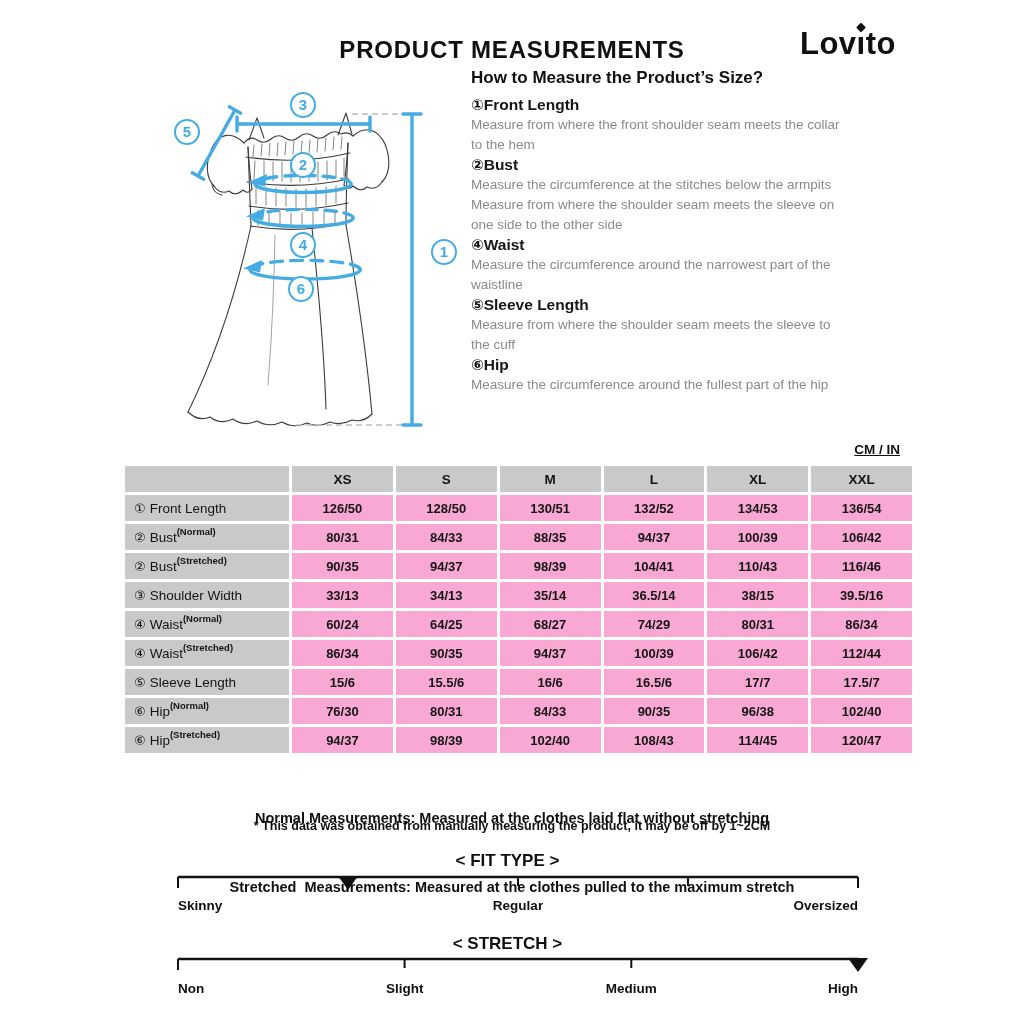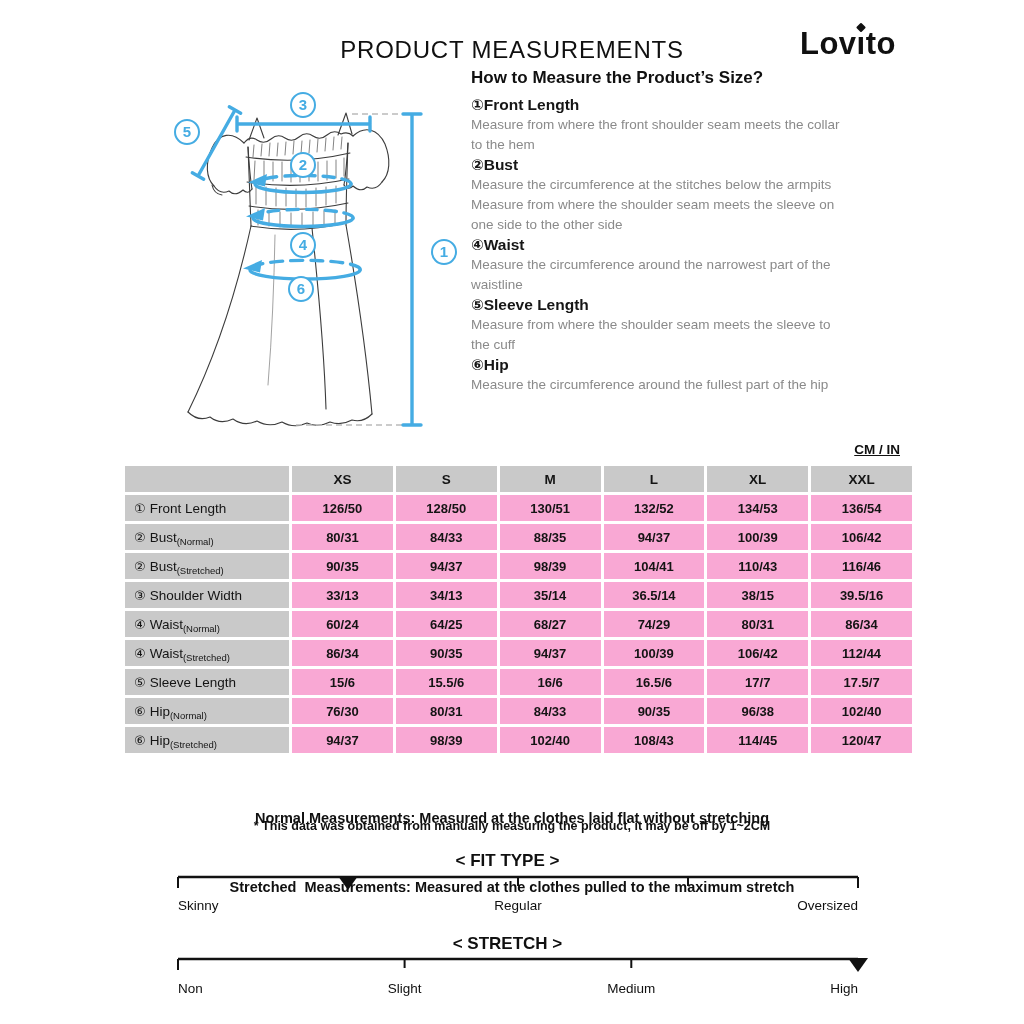--- a/index.html
+++ b/index.html
@@ -2,21 +2,21 @@
 <html><head>
 <meta charset="utf-8">
 <style>
   html,body{margin:0;padding:0;}
   body{
     width:1024px;height:1024px;position:relative;background:#ffffff;
     font-family:"Liberation Sans",sans-serif;color:#141414;overflow:hidden;
   }
   .page-title{
     position:absolute;top:36px;left:0;right:0;margin:0;text-align:center;
-    font-size:24px;font-weight:normal;letter-spacing:.8px;color:#101010;
+    font-size:24px;font-weight:bold;letter-spacing:.8px;color:#101010;
   }
   .logo{
     position:absolute;top:26px;right:128px;font-size:31px;font-weight:bold;
     letter-spacing:.5px;color:#101010;
   }
   .logo-i{position:relative;display:inline-block;}
   .logo-dot{
     position:absolute;left:50%;top:-2px;width:7px;height:7px;background:#101010;
     transform:translateX(-50%) rotate(45deg);border-radius:1px;
   }
@@ -29,34 +29,34 @@
   .unit-label{position:absolute;top:442px;right:124px;font-size:13.5px;font-weight:bold;color:#101010;text-decoration:underline;}
   .size-table{
     position:absolute;left:125px;top:466px;width:787px;display:grid;
     grid-template-columns:164px repeat(6,1fr);gap:3px;grid-auto-rows:26px;
   }
   .cell{display:flex;align-items:center;justify-content:center;font-size:13px;}
   .cell.head{background:#c9c9c9;font-weight:bold;font-size:13.5px;}
   .cell.corner{background:#c9c9c9;}
   .cell.rowlabel{background:#c9c9c9;justify-content:flex-start;padding-left:9px;font-size:13.5px;font-weight:normal;}
   .rnum{font-family:"DejaVu Sans",sans-serif;font-size:13px;margin-right:4px;}
-  .rsub{font-size:9.5px;align-self:flex-end;padding-bottom:3px;}
+  .rsub{font-size:9.5px;align-self:flex-end;padding-bottom:13px;font-weight:bold;}
   .cell.val{background:#f9a8d4;font-weight:bold;}
   .notes{
     position:absolute;top:761px;left:0;right:0;text-align:center;
     font-size:14.5px;font-weight:bold;line-height:23px;color:#101010;white-space:pre;
   }
   .disclaimer{position:absolute;top:819px;left:0;right:0;text-align:center;font-size:12.5px;font-weight:bold;color:#101010;}
   .scale-title{position:absolute;left:0;right:9px;margin:0;text-align:center;font-size:17px;font-weight:bold;color:#101010;}
   #fit-title{top:851px;}
   #stretch-title{top:934px;}
   .slider{position:absolute;left:170px;width:700px;height:24px;}
   #fit-slider{top:872px;}
   #stretch-slider{top:954px;}
-  .scale-labels{position:absolute;left:178px;width:680px;height:18px;font-size:13.5px;font-weight:normal;color:#101010;}
+  .scale-labels{position:absolute;left:178px;width:680px;height:18px;font-size:13.5px;font-weight:bold;color:#101010;}
   #fit-labels{top:898px;}
   #stretch-labels{top:981px;}
   .scale-labels span{position:absolute;top:0;white-space:nowrap;}
   .pos-l{left:0;}
   .pos-c{left:50%;transform:translateX(-50%);}
   .pos-33{left:33.33%;transform:translateX(-50%);}
   .pos-66{left:66.66%;transform:translateX(-50%);}
   .pos-r{right:0;}
 </style>
 </head>

